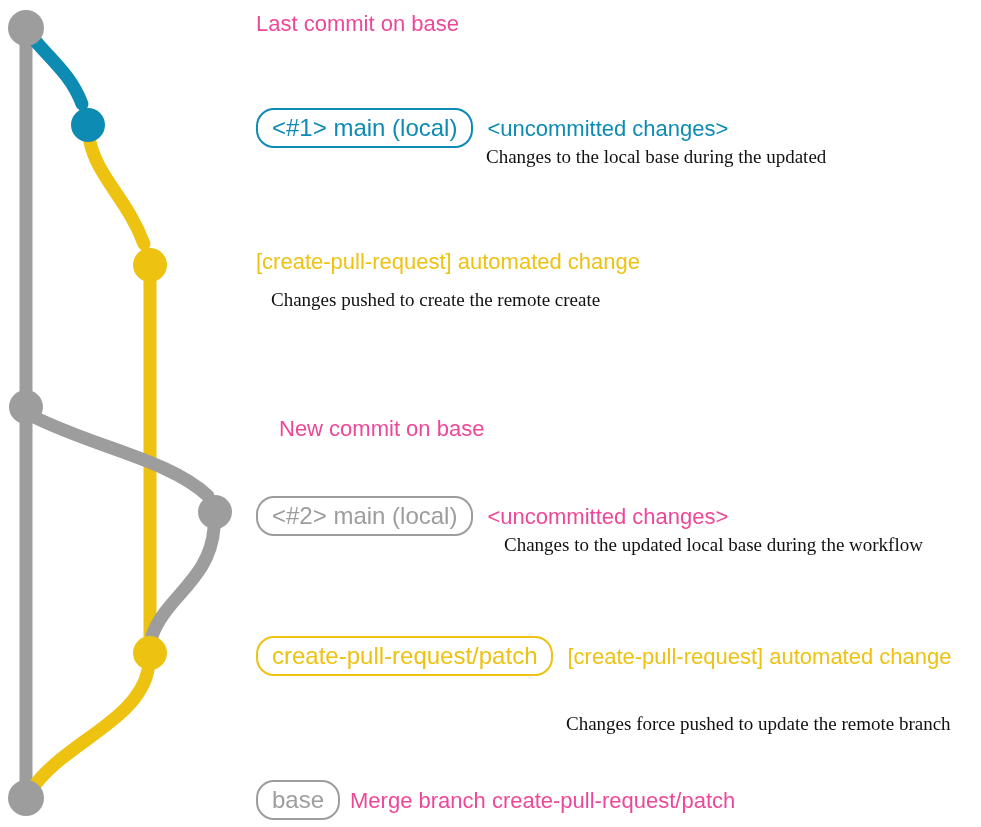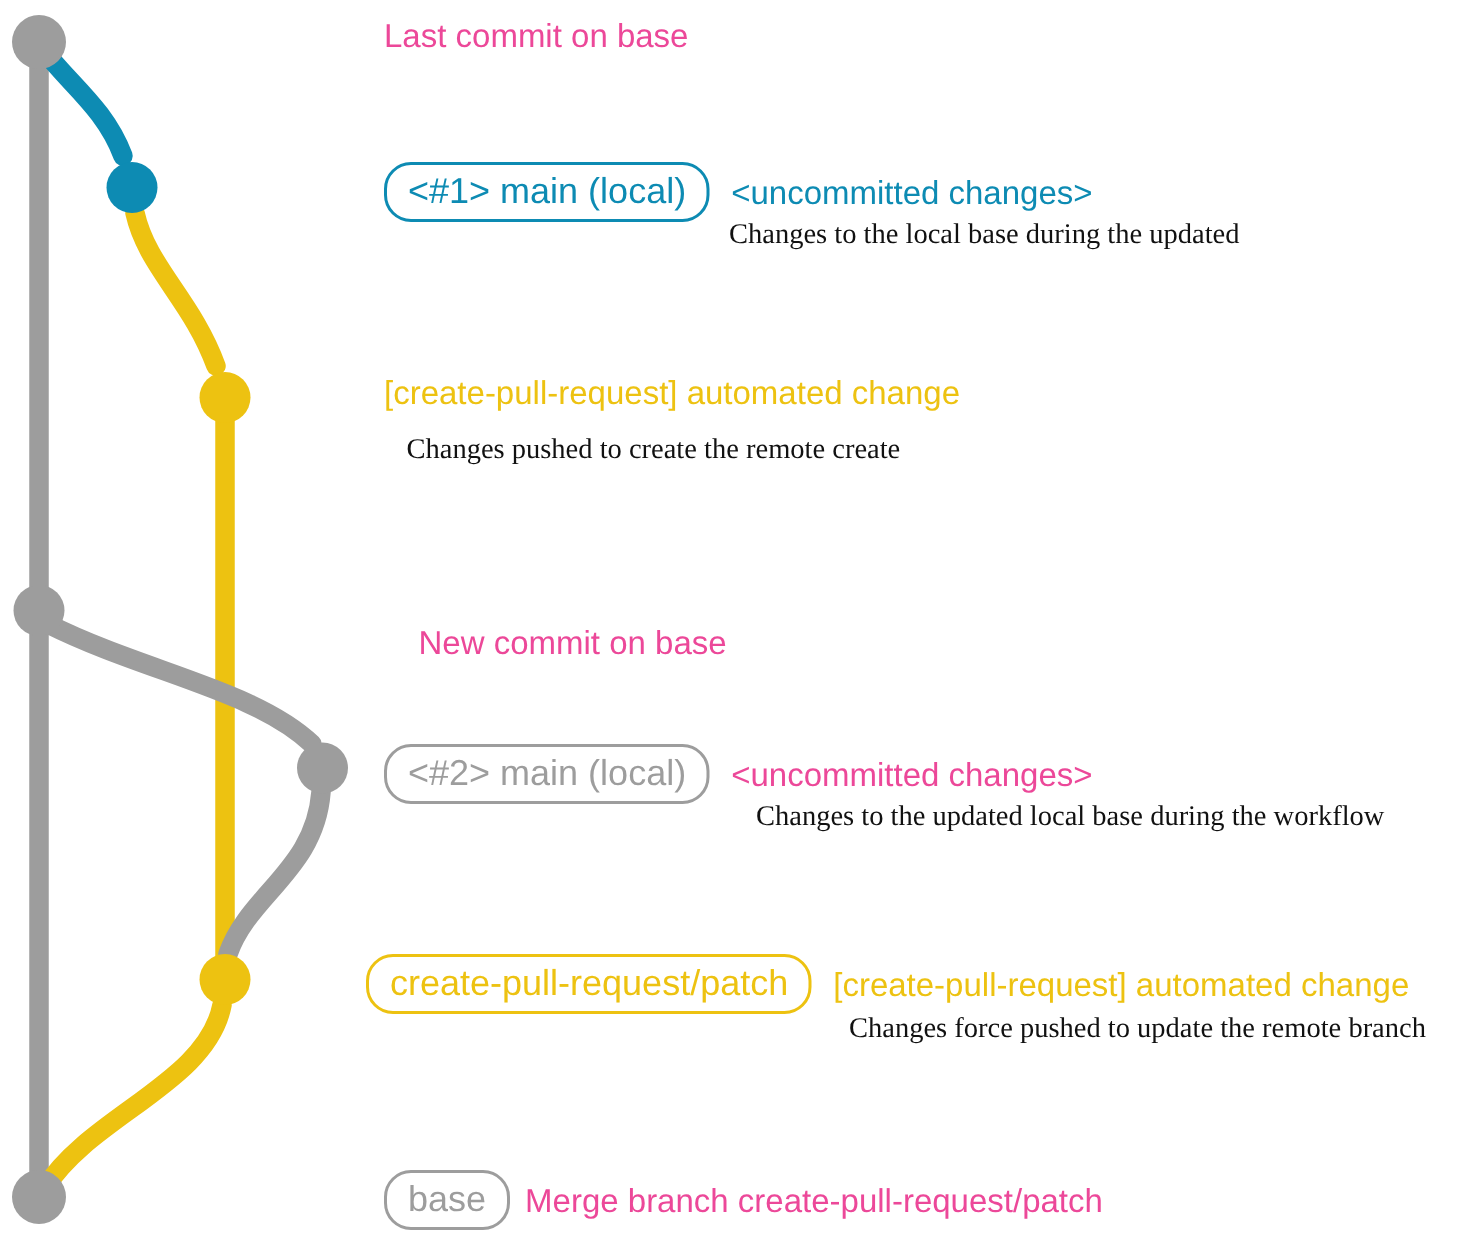--- a/index.html
+++ b/index.html
@@ -60,22 +60,22 @@
 
   
   #row-last-commit   { left: 256px; top: 12px; }
   #row-commit-1      { left: 256px; top: 108px; }
   #sub-commit-1      { left: 486px; top: 147px; }
   #row-commit-2      { left: 256px; top: 250px; }
   #sub-commit-2      { left: 271px; top: 290px; }
   #row-new-commit    { left: 256px; top: 417px; margin-left: 23px; }
   #row-commit-3      { left: 256px; top: 496px; }
   #sub-commit-3      { left: 504px; top: 535px; }
-  #row-commit-4      { left: 244px; top: 636px; justify-content: flex-end; }
-  #sub-commit-4      { left: 566px; top: 676px; }
+  #row-commit-4      { left: 256px; top: 636px; justify-content: flex-end; }
+  #sub-commit-4      { left: 566px; top: 714px; }
   #row-commit-5      { left: 256px; top: 780px; }
 
   .gap-wide { width: 14px; }
   .gap-narrow { width: 10px; }
 </style>
 </head>
 <body>
 
 <svg id="graph-canvas" viewBox="0 0 981 827" xmlns="http://www.w3.org/2000/svg">
 

